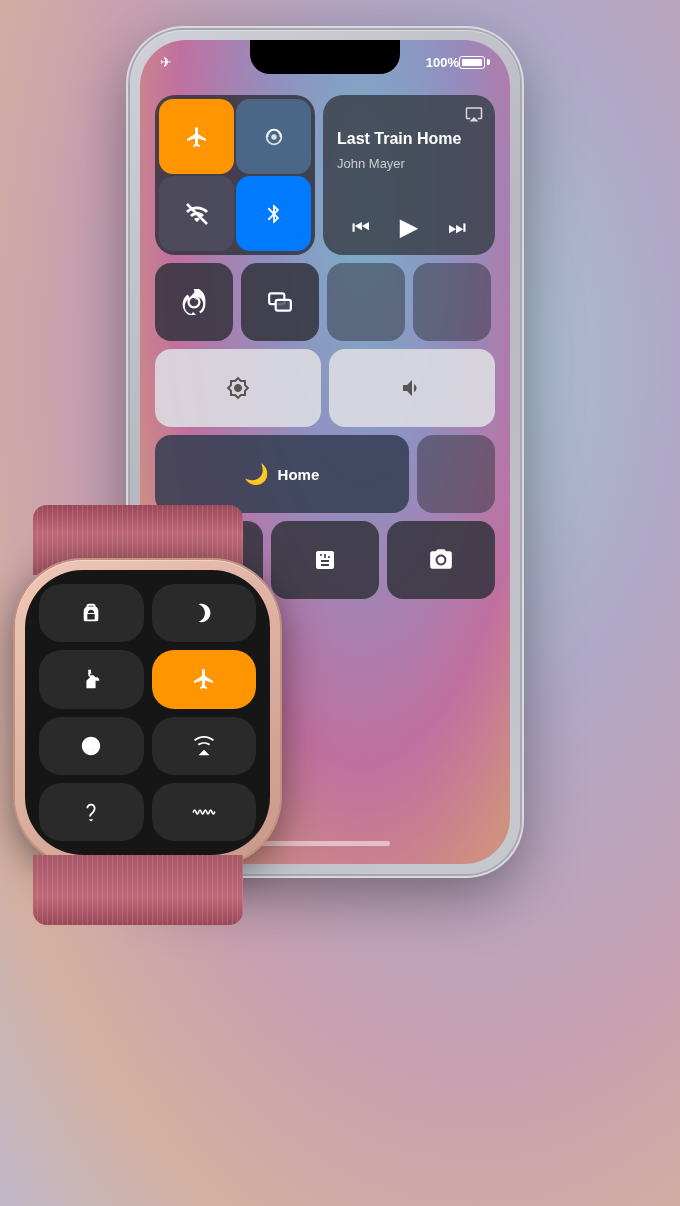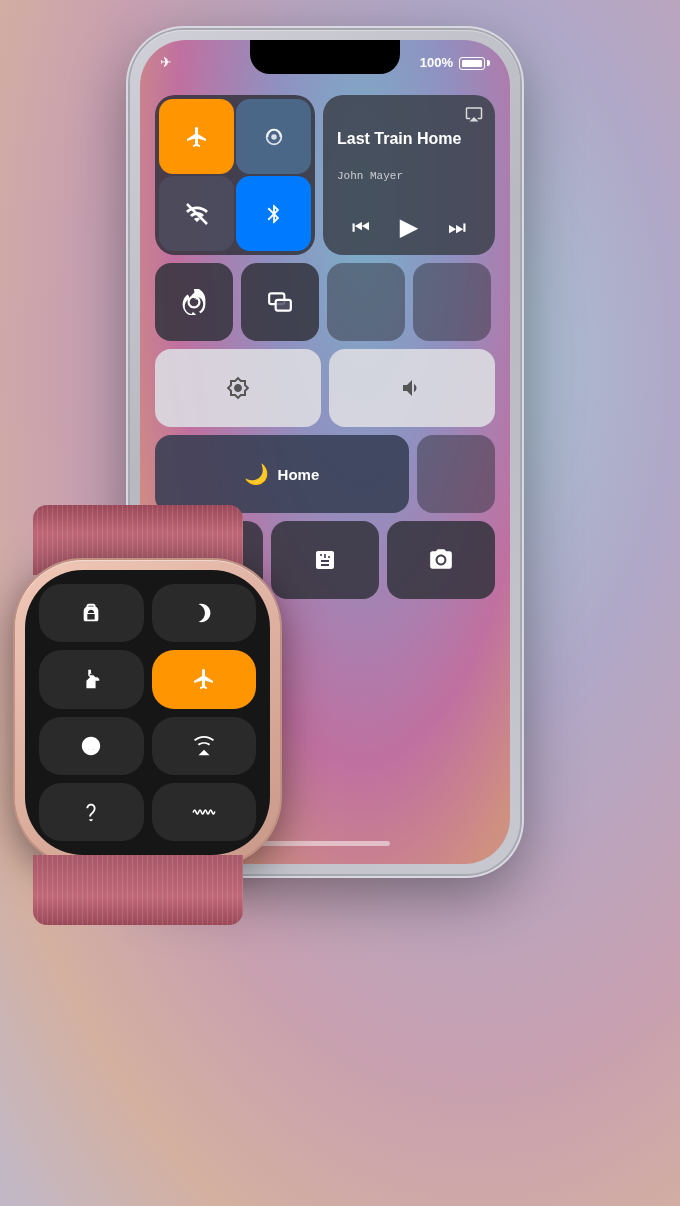--- a/index.html
+++ b/index.html
@@ -88,22 +88,21 @@
       gap: 6px;
     }
 
     .airplane-status {
       color: white;
       font-size: 14px;
     }
 
     .status-right {
       display: flex;
-      align-items: flex-end;
-      gap: 6px;
+      align-items: center;
       color: white;
       font-size: 13px;
       font-weight: 600;
     }
 
     .battery-icon {
       display: flex;
       align-items: center;
       gap: 2px;
     }
@@ -180,44 +179,42 @@
     
     .music-block {
       flex: 1;
       height: 160px;
       background: rgba(60,65,75,0.85);
       border-radius: 20px;
       padding: 14px;
       display: flex;
       flex-direction: column;
       position: relative;
-      gap: 20px;
     }
 
     .airplay-icon {
       position: absolute;
       top: 10px;
       right: 12px;
       color: rgba(255,255,255,0.8);
       font-size: 16px;
     }
 
     .music-title {
       color: white;
       font-size: 16px;
       font-weight: 700;
       margin-top: 20px;
       line-height: 1.2;
     }
 
     .music-artist {
       color: rgba(255,255,255,0.7);
-      font-size: 11px;
-      margin-top: 2px;
-      font-family: Liberation Mono, monospace;
+      font-size: 13px;
+      margin-top: 8px;
     }
 
     .music-controls {
       display: flex;
       align-items: center;
       justify-content: space-around;
       margin-top: auto;
       padding-top: 8px;
     }
 

